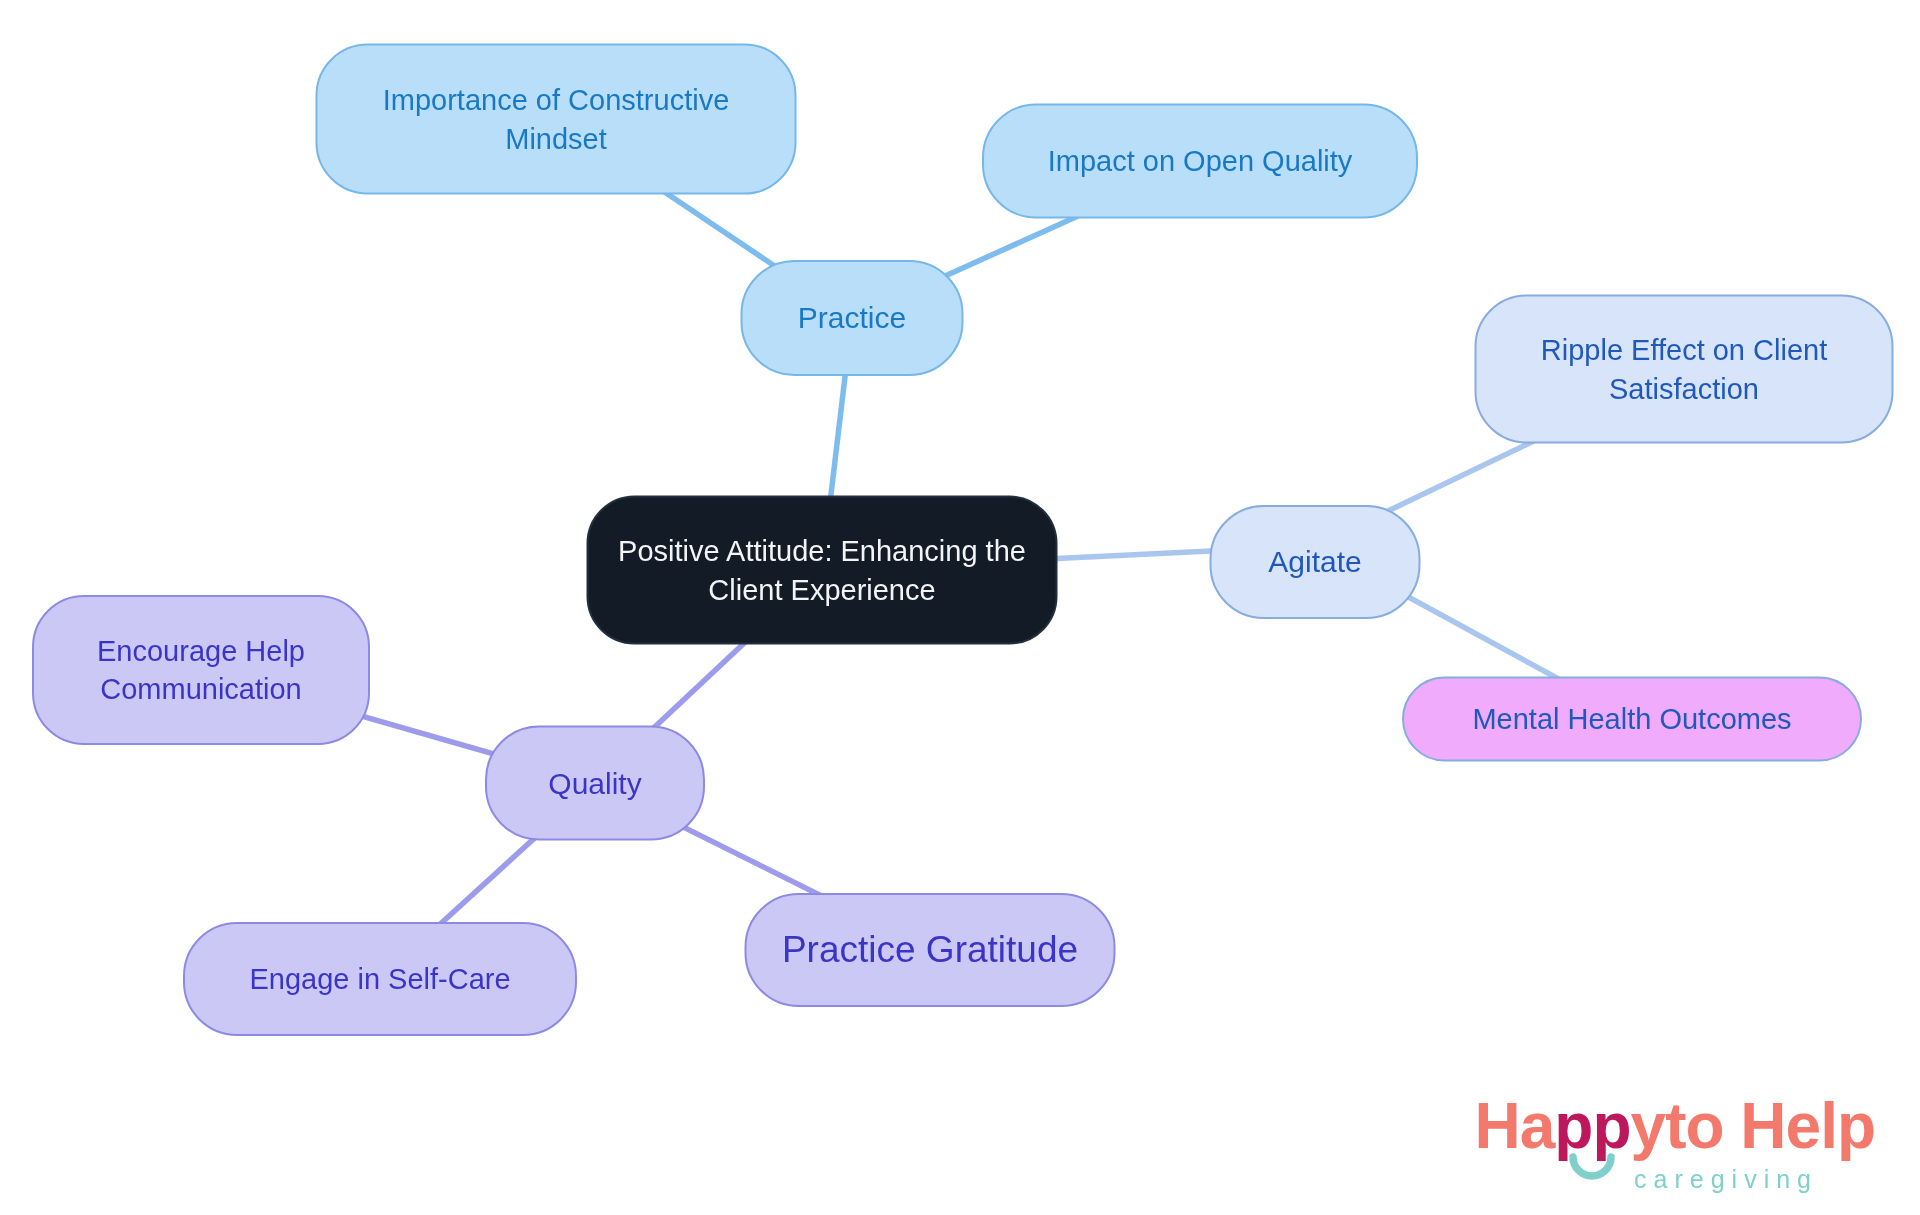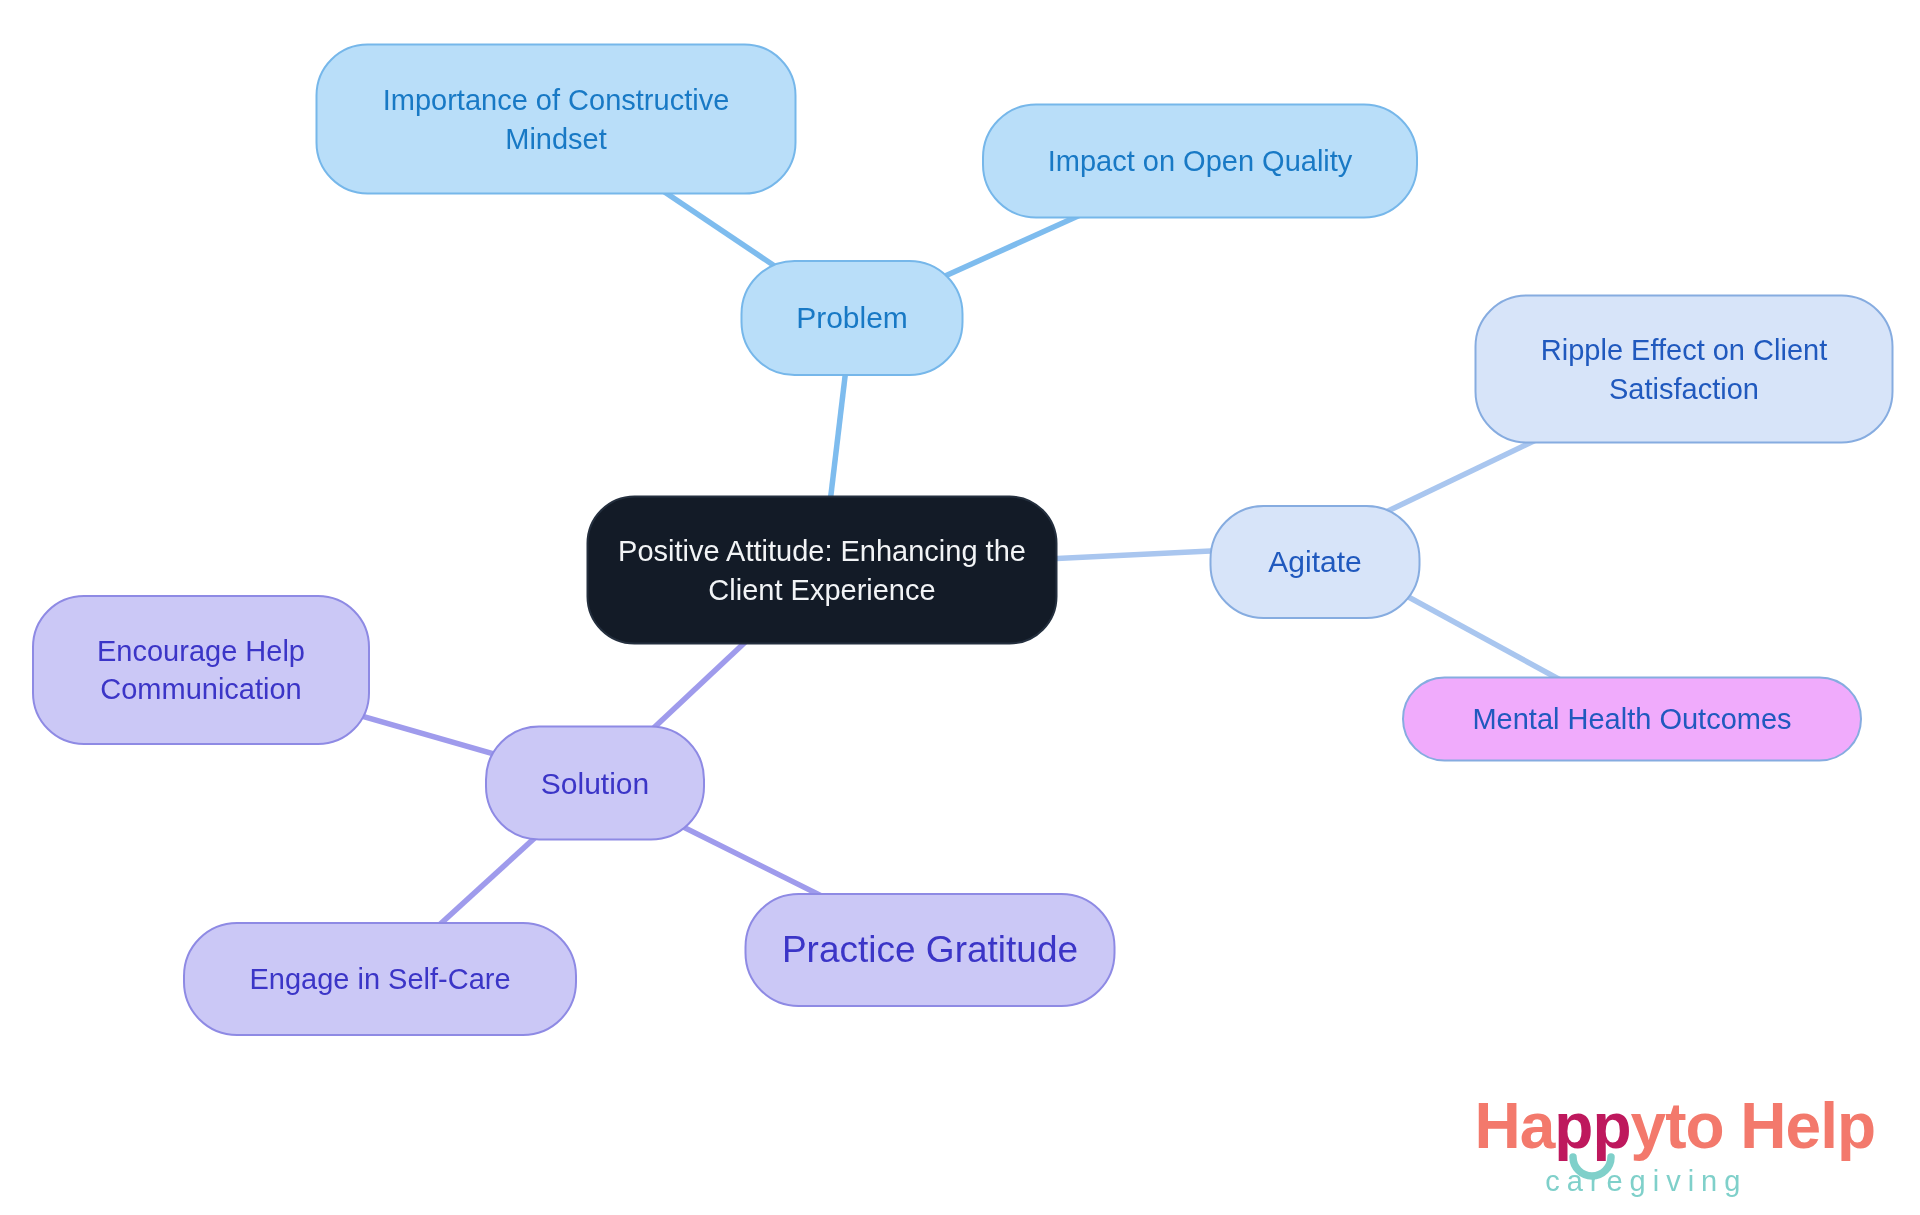--- a/index.html
+++ b/index.html
@@ -37,24 +37,23 @@
   }
   .logo-word .part{display:inline-block;position:relative;}
   .logo-smile{
     position:absolute;
     left:50%;bottom:-23px;
     transform:translateX(-50%);
   }
   .logo-tagline{
     margin-top:9px;
     margin-right:57px;
-    font-size:29px;
+    font-size:25px;
     font-weight:normal;
     letter-spacing:7px;
-    text-align:center;
   }
 </style>
 </head>
 <body>
 
 <div class="canvas">
   <svg class="edges" width="1920" height="1215" viewBox="0 0 1920 1215">
       <line x1="822" y1="570" x2="852" y2="318" stroke="#7EBCEE" stroke-width="5.5"></line>
       <line x1="852" y1="318" x2="556" y2="119" stroke="#7EBCEE" stroke-width="5.5"></line>
       <line x1="852" y1="318" x2="1200" y2="161" stroke="#7EBCEE" stroke-width="5.5"></line>
@@ -64,39 +63,39 @@
       <line x1="822" y1="570" x2="595" y2="783" stroke="#9F9BEC" stroke-width="5.5"></line>
       <line x1="595" y1="783" x2="201" y2="670" stroke="#9F9BEC" stroke-width="5.5"></line>
       <line x1="595" y1="783" x2="380" y2="979" stroke="#9F9BEC" stroke-width="5.5"></line>
       <line x1="595" y1="783" x2="930" y2="950" stroke="#9F9BEC" stroke-width="5.5"></line>
     </svg>
   <div id="nodes">
       <div class="node" style="left: 822px; top: 570px; width: 471px; height: 149px; background: rgb(19, 27, 39); border-color: rgb(36, 47, 62); color: rgb(242, 244, 246); border-radius: 48px; font-size: 29px;">
         <span>Positive Attitude: Enhancing the Client Experience</span>
       </div>
       <div class="node" style="left: 852px; top: 318px; width: 223px; height: 116px; background: rgb(185, 222, 249); border-color: rgb(118, 183, 234); color: rgb(24, 121, 197); border-radius: 54px; font-size: 30px;">
-        <span>Problem</span>
+        <span>Practice</span>
       </div>
       <div class="node" style="left: 556px; top: 119px; width: 481px; height: 151px; background: rgb(185, 222, 249); border-color: rgb(118, 183, 234); color: rgb(24, 121, 197); border-radius: 52px; font-size: 29px;">
         <span>Importance of Constructive Mindset</span>
       </div>
       <div class="node" style="left: 1200px; top: 161px; width: 436px; height: 115px; background: rgb(185, 222, 249); border-color: rgb(118, 183, 234); color: rgb(24, 121, 197); border-radius: 54px; font-size: 29px;">
         <span>Impact on Open Quality</span>
       </div>
       <div class="node" style="left: 1315px; top: 546px; width: 211px; height: 114px; background: rgb(215, 228, 249); border-color: rgb(134, 172, 224); color: rgb(32, 89, 190); border-radius: 54px; font-size: 30px; margin-top: 16px;">
         <span>Agitate</span>
       </div>
       <div class="node" style="left: 1684px; top: 369px; width: 419px; height: 149px; background: rgb(215, 228, 249); border-color: rgb(134, 172, 224); color: rgb(32, 89, 190); border-radius: 52px; font-size: 29px;">
         <span>Ripple Effect on Client Satisfaction</span>
       </div>
       <div class="node" style="left: 1632px; top: 719px; width: 460px; height: 85px; background: #f0abfc; border-color: rgb(134, 172, 224); color: rgb(32, 89, 190); border-radius: 54px; font-size: 29px;">
         <span>Mental Health Outcomes</span>
       </div>
       <div class="node" style="left: 595px; top: 783px; width: 220px; height: 115px; background: rgb(203, 200, 246); border-color: rgb(142, 138, 228); color: rgb(59, 53, 199); border-radius: 54px; font-size: 30px;">
-        <span>Solution</span>
+        <span>Quality</span>
       </div>
       <div class="node" style="left: 201px; top: 670px; width: 338px; height: 150px; background: rgb(203, 200, 246); border-color: rgb(142, 138, 228); color: rgb(59, 53, 199); border-radius: 52px; font-size: 29px;">
         <span>Encourage Help Communication</span>
       </div>
       <div class="node" style="left: 380px; top: 979px; width: 394px; height: 114px; background: rgb(203, 200, 246); border-color: rgb(142, 138, 228); color: rgb(59, 53, 199); border-radius: 54px; font-size: 29px;">
         <span>Engage in Self-Care</span>
       </div>
       <div class="node" style="left: 930px; top: 950px; width: 371px; height: 114px; background: rgb(203, 200, 246); border-color: rgb(142, 138, 228); color: rgb(59, 53, 199); border-radius: 54px; font-size: 37px;">
         <span>Practice Gratitude</span>
       </div>

